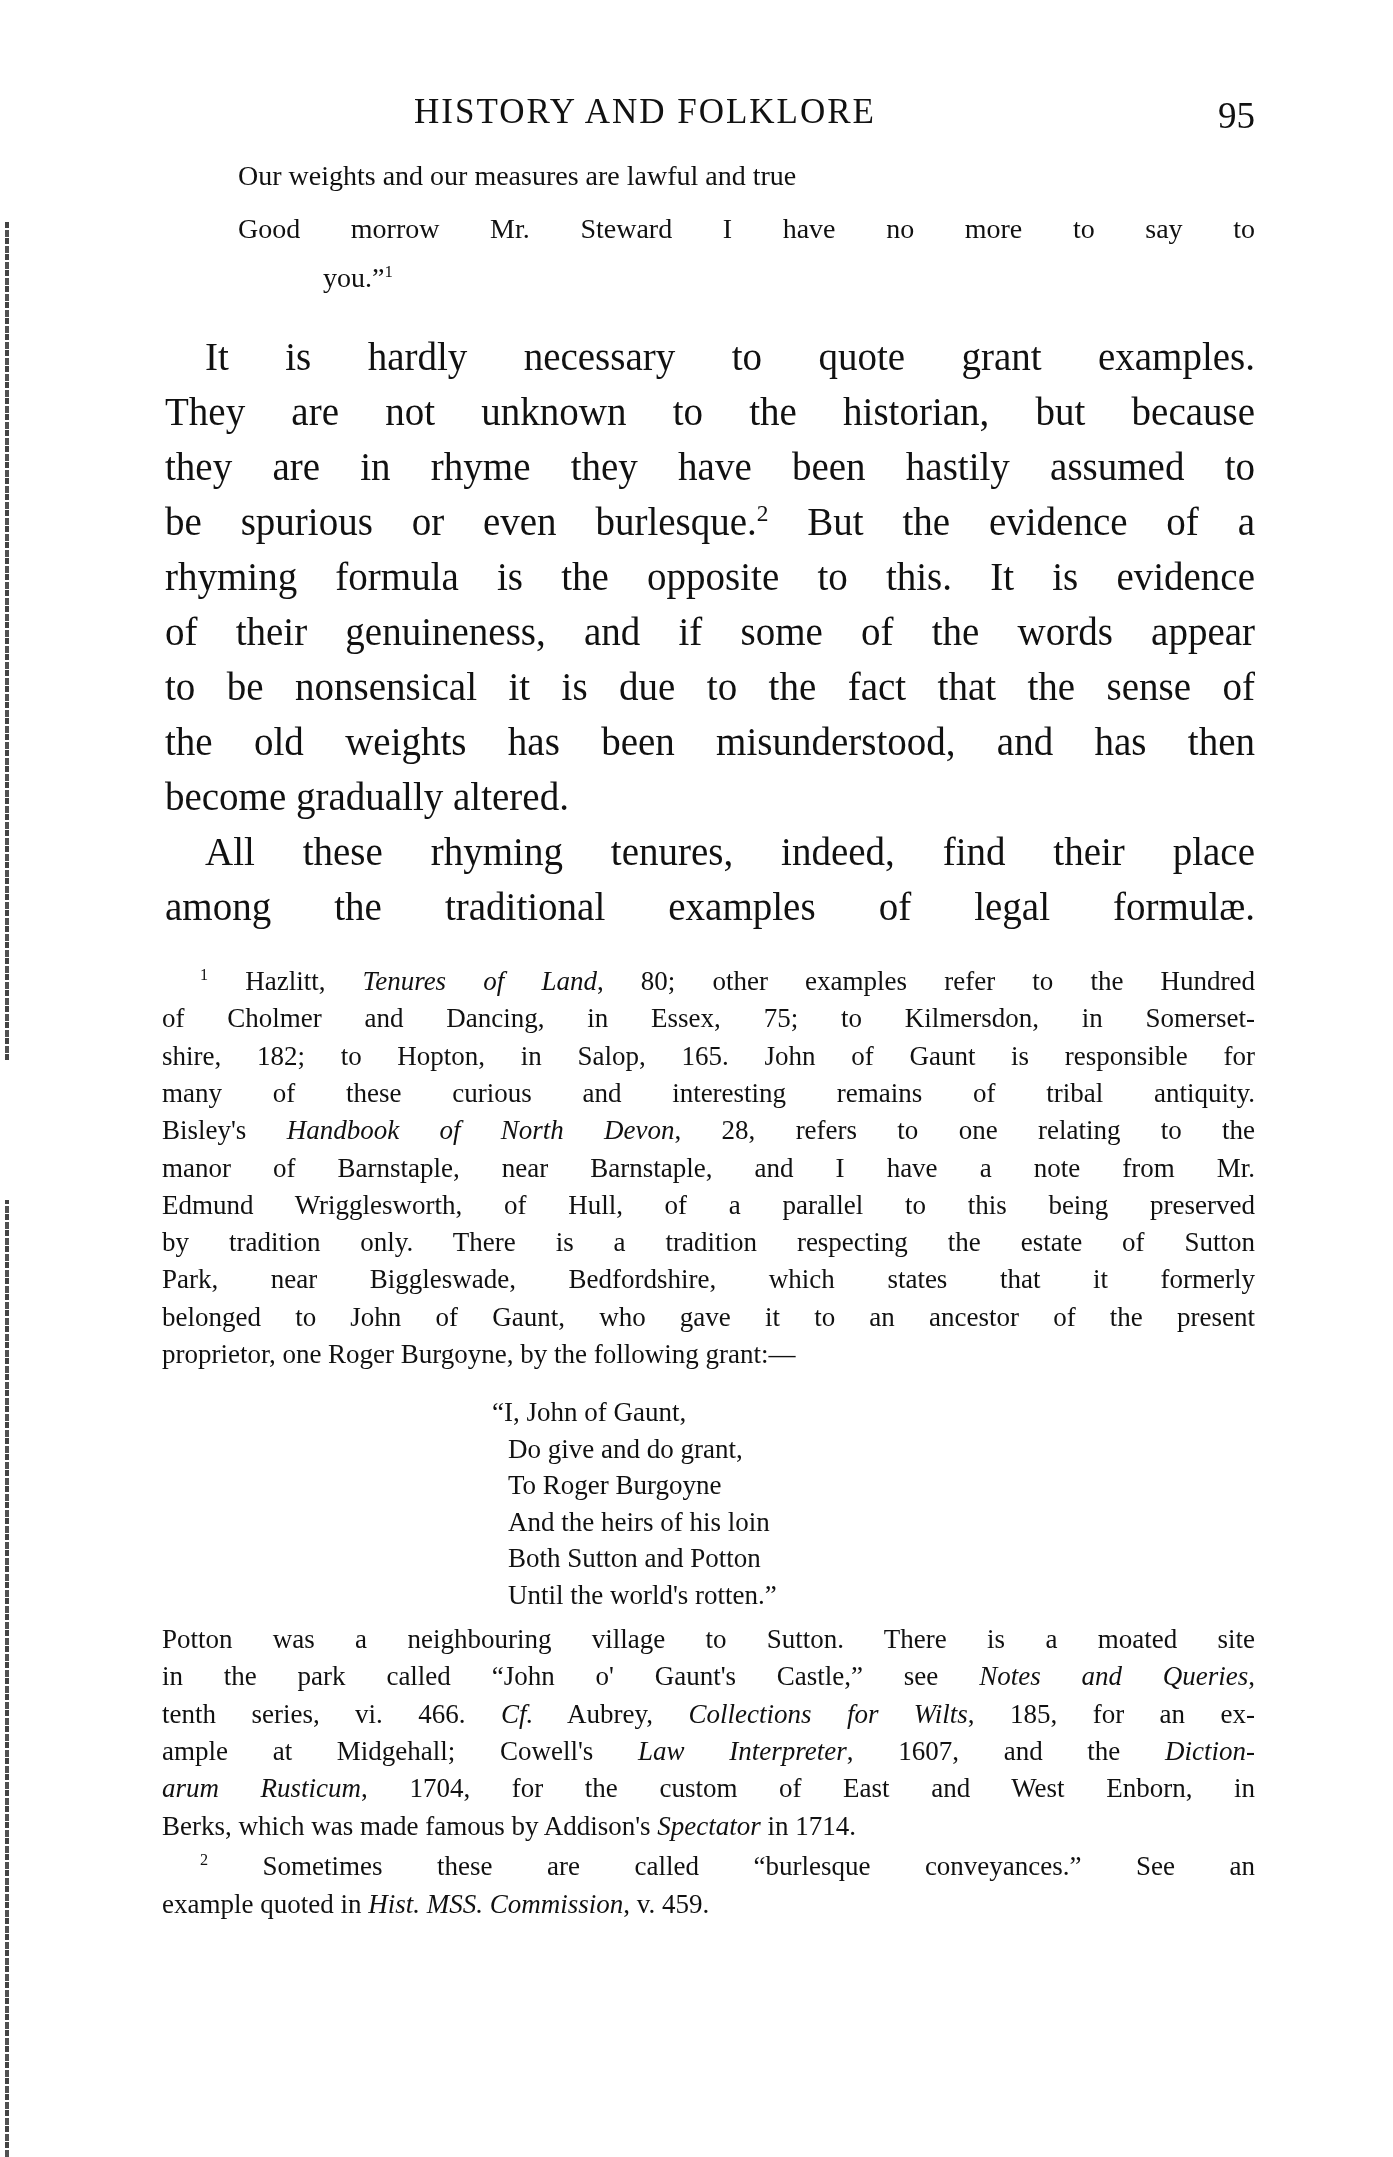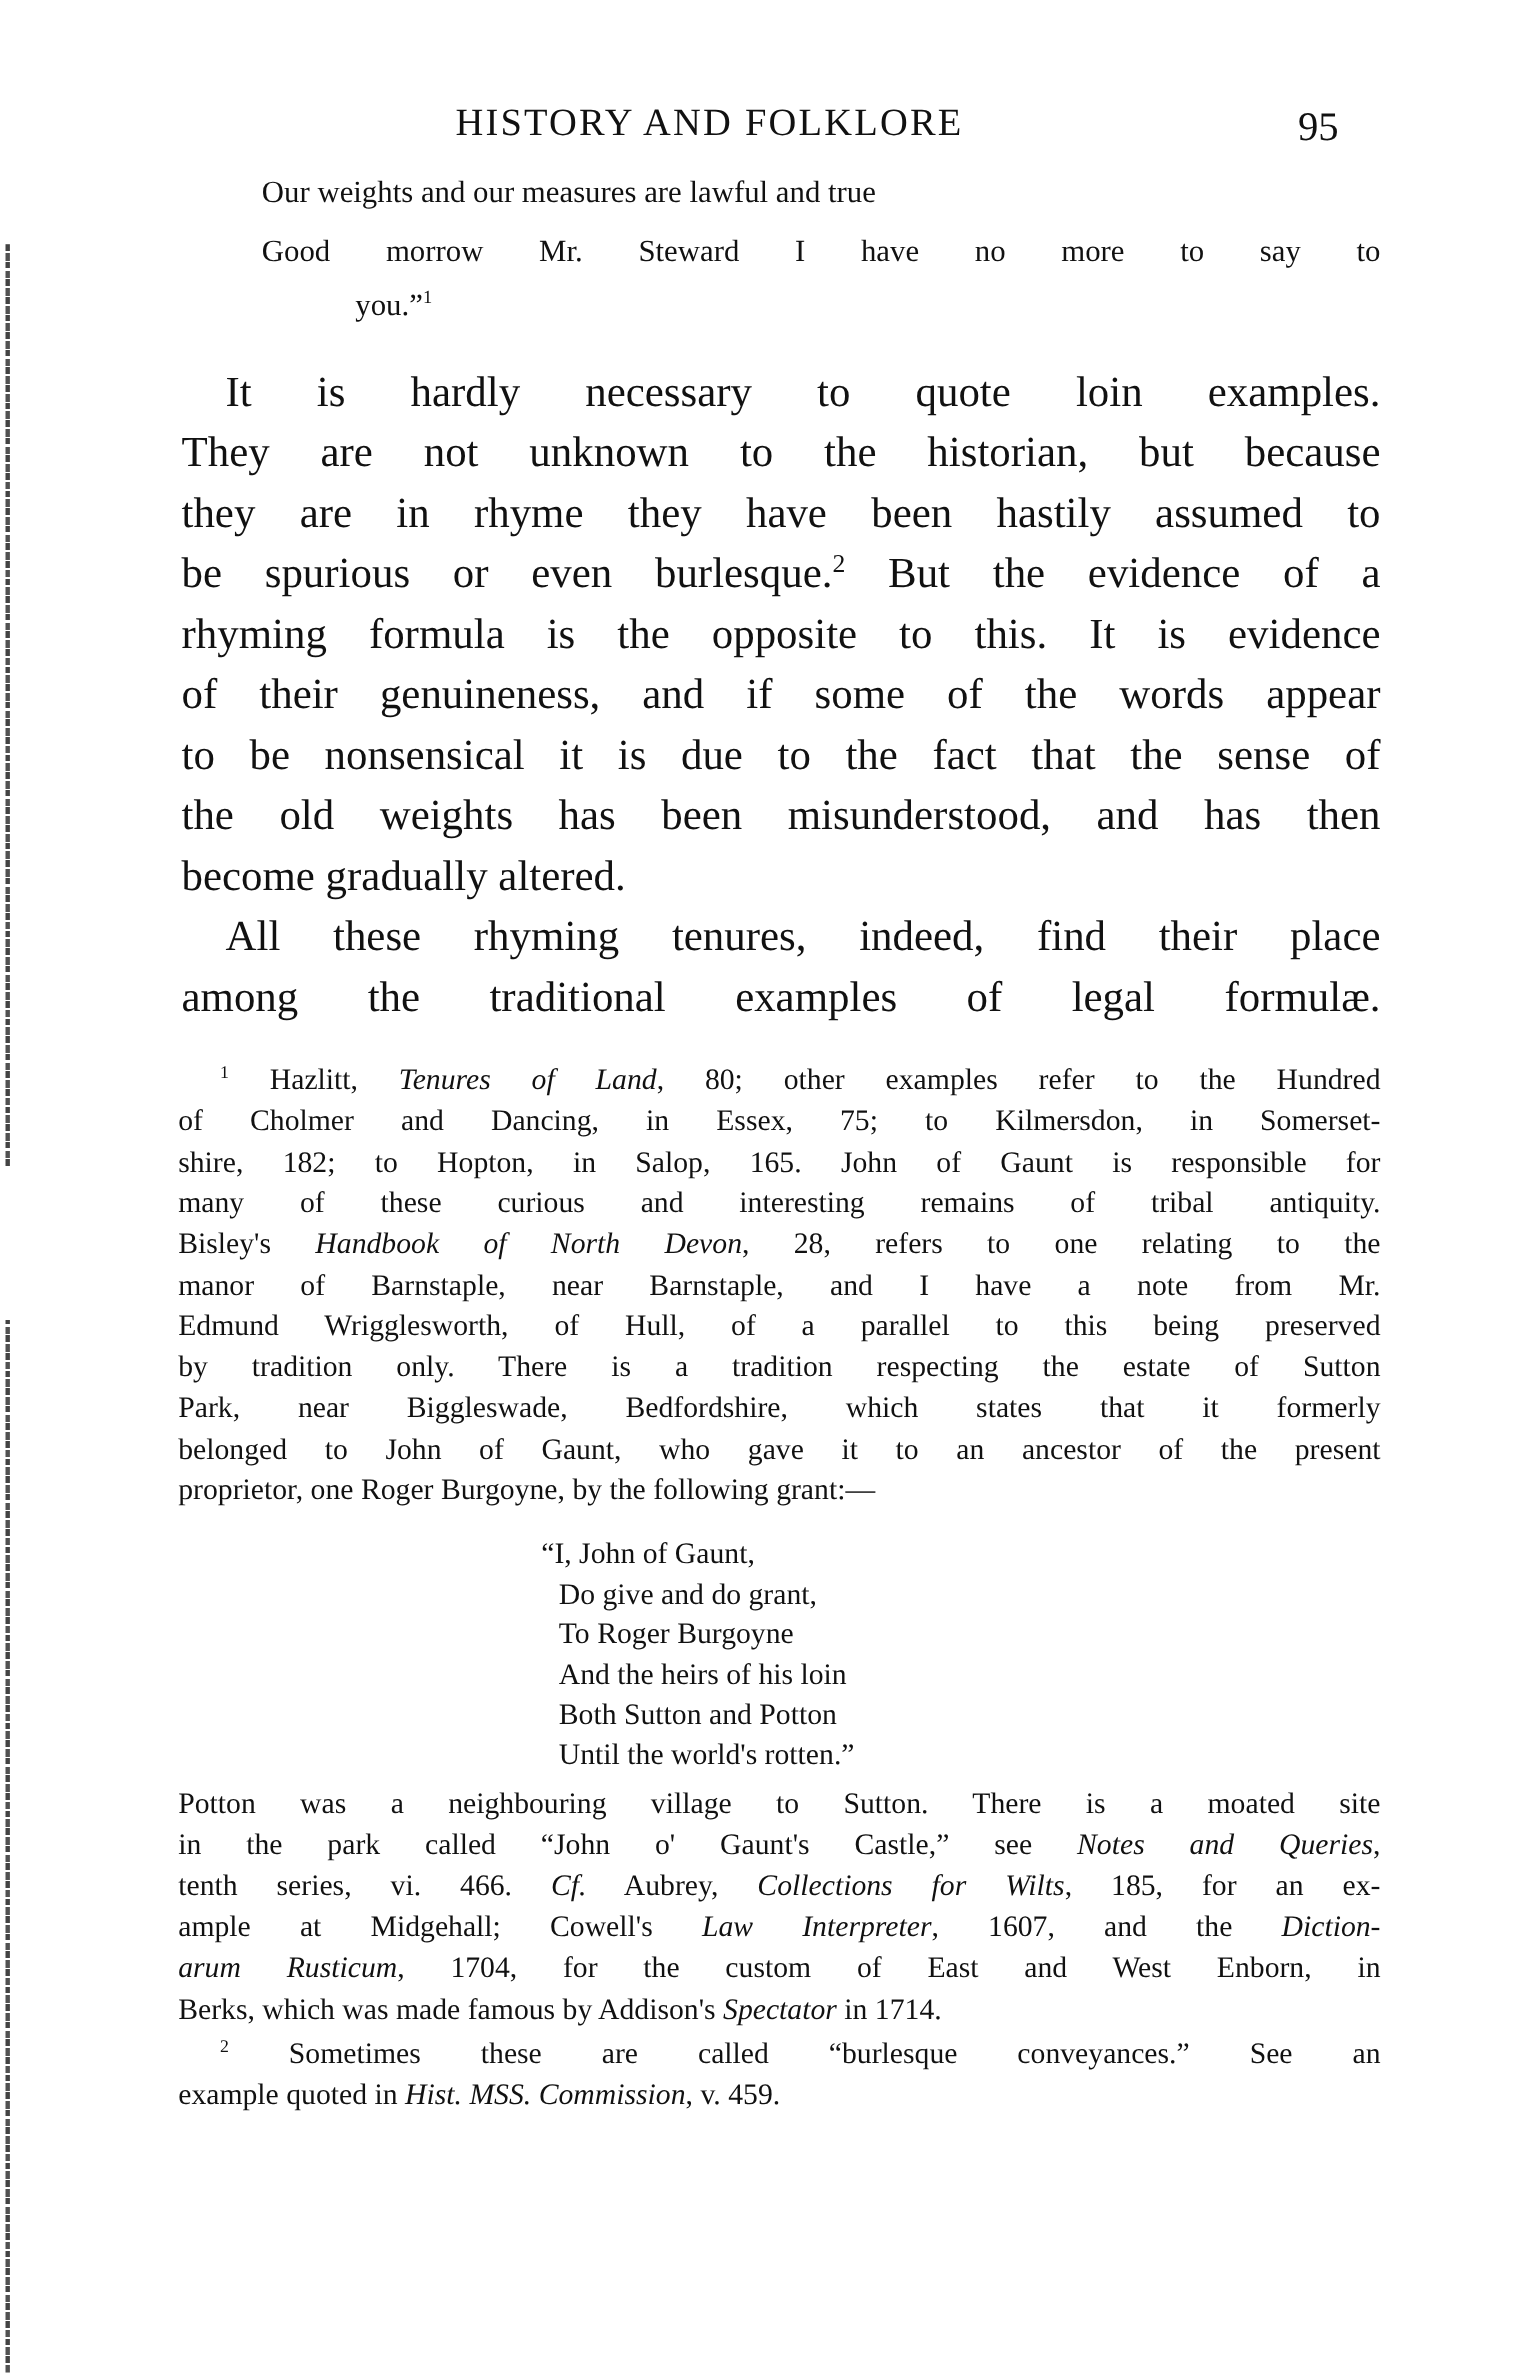--- a/index.html
+++ b/index.html
@@ -2,21 +2,21 @@
 <html><head>
 <meta charset="utf-8">
 <style>
   html, body { margin: 0; padding: 0; background: #ffffff; }
   body { width: 1393px; height: 2157px; position: relative; overflow: hidden;
          font-family: "Liberation Serif", "DejaVu Serif", serif; color: #111; }
   .scan-edge { position: absolute; left: 5px; top: 222px; width: 4px; height: 1935px;
                background: repeating-linear-gradient(to bottom, #222 0 6px, #fff 6px 8px, #333 8px 15px, #fff 15px 16px); opacity: .85; }
   .scan-gap { position: absolute; left: 3px; top: 1060px; width: 10px; height: 140px; background: #fff; }
   .header { position: absolute; top: 92px; left: 414px; font-size: 35px; letter-spacing: 2px; }
-  .page-num { position: absolute; top: 94px; left: 1180px; font-size: 37px; }
+  .page-num { position: absolute; top: 94px; left: 1218px; font-size: 37px; }
   .line { position: absolute; white-space: nowrap; text-align: justify; text-align-last: justify; }
   .quote { left: 238px; font-size: 28px; }
   .body { left: 165px; width: 1090px; font-size: 39px; }
   .fn { left: 162px; width: 1093px; font-size: 27px; }
   .verse { position: absolute; left: 508px; font-size: 27px; white-space: nowrap; }
   .last { text-align-last: left; }
   sup { font-size: 60%; vertical-align: super; line-height: 0; }
   i { font-style: italic; }
 </style>
 </head>
@@ -27,21 +27,21 @@
 
 <div class="header">HISTORY AND FOLKLORE</div>
 <div class="page-num">95</div>
 
 <div class="line quote last" style="top:160px">Our weights and our measures are lawful and true</div>
 <div class="line quote" style="top:213px; width:1017px">Good morrow Mr. Steward I have no more to say to</div>
 <div class="line quote last" style="top:262px; left:323px">
   <span>you.”</span><sup>1</sup>
 </div>
 
-<div class="line body" style="top:334px; left:205px; width:1050px">It is hardly necessary to quote loin examples.</div>
+<div class="line body" style="top:334px; left:205px; width:1050px">It is hardly necessary to quote grant examples.</div>
 <div class="line body" style="top:389px">They are not unknown to the historian, but because</div>
 <div class="line body" style="top:444px">they are in rhyme they have been hastily assumed to</div>
 <div class="line body" style="top:499px">
   <span>be spurious or even burlesque.</span><sup>2</sup><span style="white-space:pre"> But the evidence of a</span>
 </div>
 <div class="line body" style="top:554px">rhyming formula is the opposite to this. It is evidence</div>
 <div class="line body" style="top:609px">of their genuineness, and if some of the words appear</div>
 <div class="line body" style="top:664px">to be nonsensical it is due to the fact that the sense of</div>
 <div class="line body" style="top:719px">the old weights has been misunderstood, and has then</div>
 <div class="line body last" style="top:774px">become gradually altered.</div>

